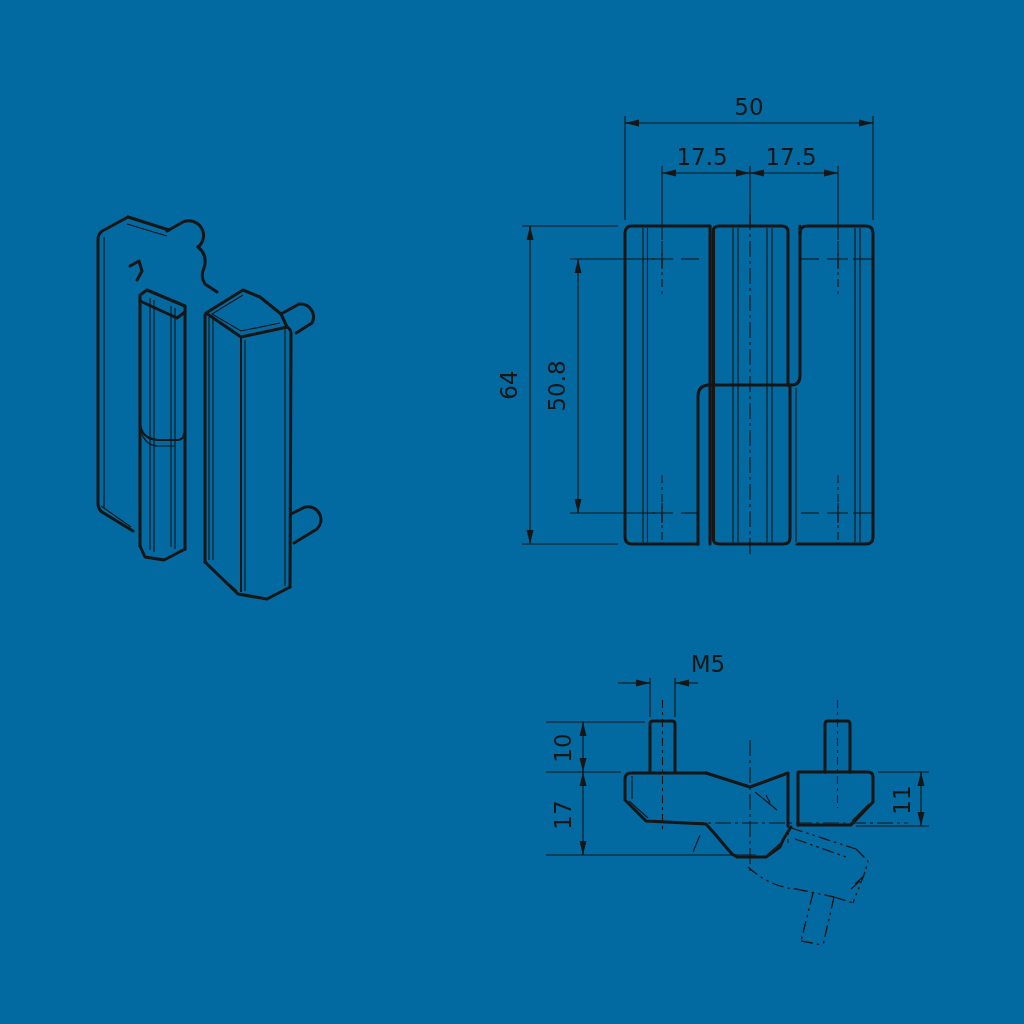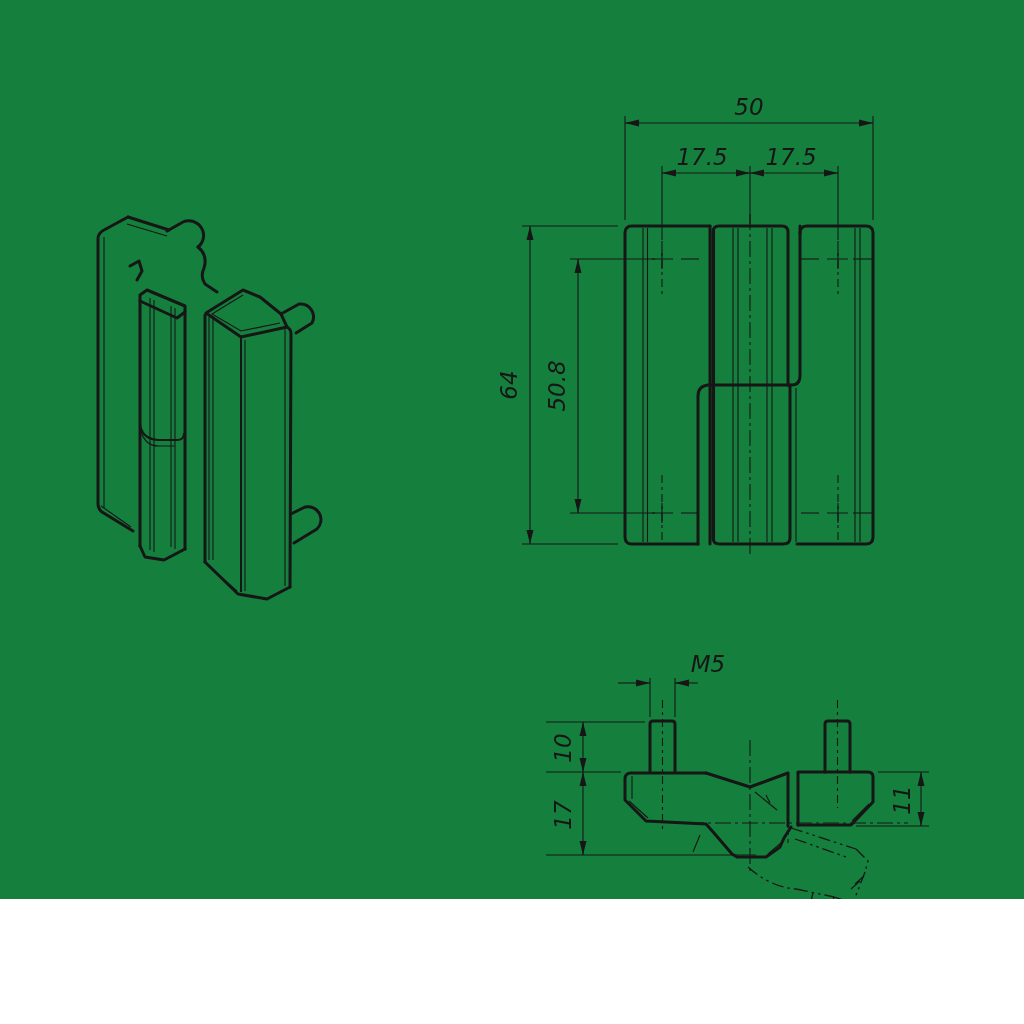--- a/index.html
+++ b/index.html
@@ -1,16 +1,16 @@
 <!DOCTYPE html>
 <html><head>
 <meta charset="utf-8">
 <style>
   html,body{margin:0;padding:0;background:#fff;}
-  #canvas{width:1024px;height:899px;background:#15803d;position:relative;font-style:italic;}
+  #canvas{width:1024px;height:1024px;background:#0369a1;position:relative;}
   svg{display:block;}
   .thick{stroke:#161616;stroke-width:3;fill:none;stroke-linejoin:round;stroke-linecap:round;}
   .med{stroke:#161616;stroke-width:2;fill:none;stroke-linejoin:round;}
   .thin{stroke:#161616;stroke-width:1.1;fill:none;}
   .dimln{stroke:#161616;stroke-width:1.1;fill:none;}
   .cl{stroke:#161616;stroke-width:1.1;fill:none;stroke-dasharray:16 4 3 4;}
   .clshort{stroke:#161616;stroke-width:1.1;fill:none;stroke-dasharray:8 4 3 4;}
   .phantom{stroke:#161616;stroke-width:1.3;fill:none;stroke-dasharray:12 4 2.5 4 2.5 4;}
   .dimtext{font-family:"DejaVu Sans","Liberation Sans",sans-serif;font-size:23px;fill:#161616;}
 </style>

